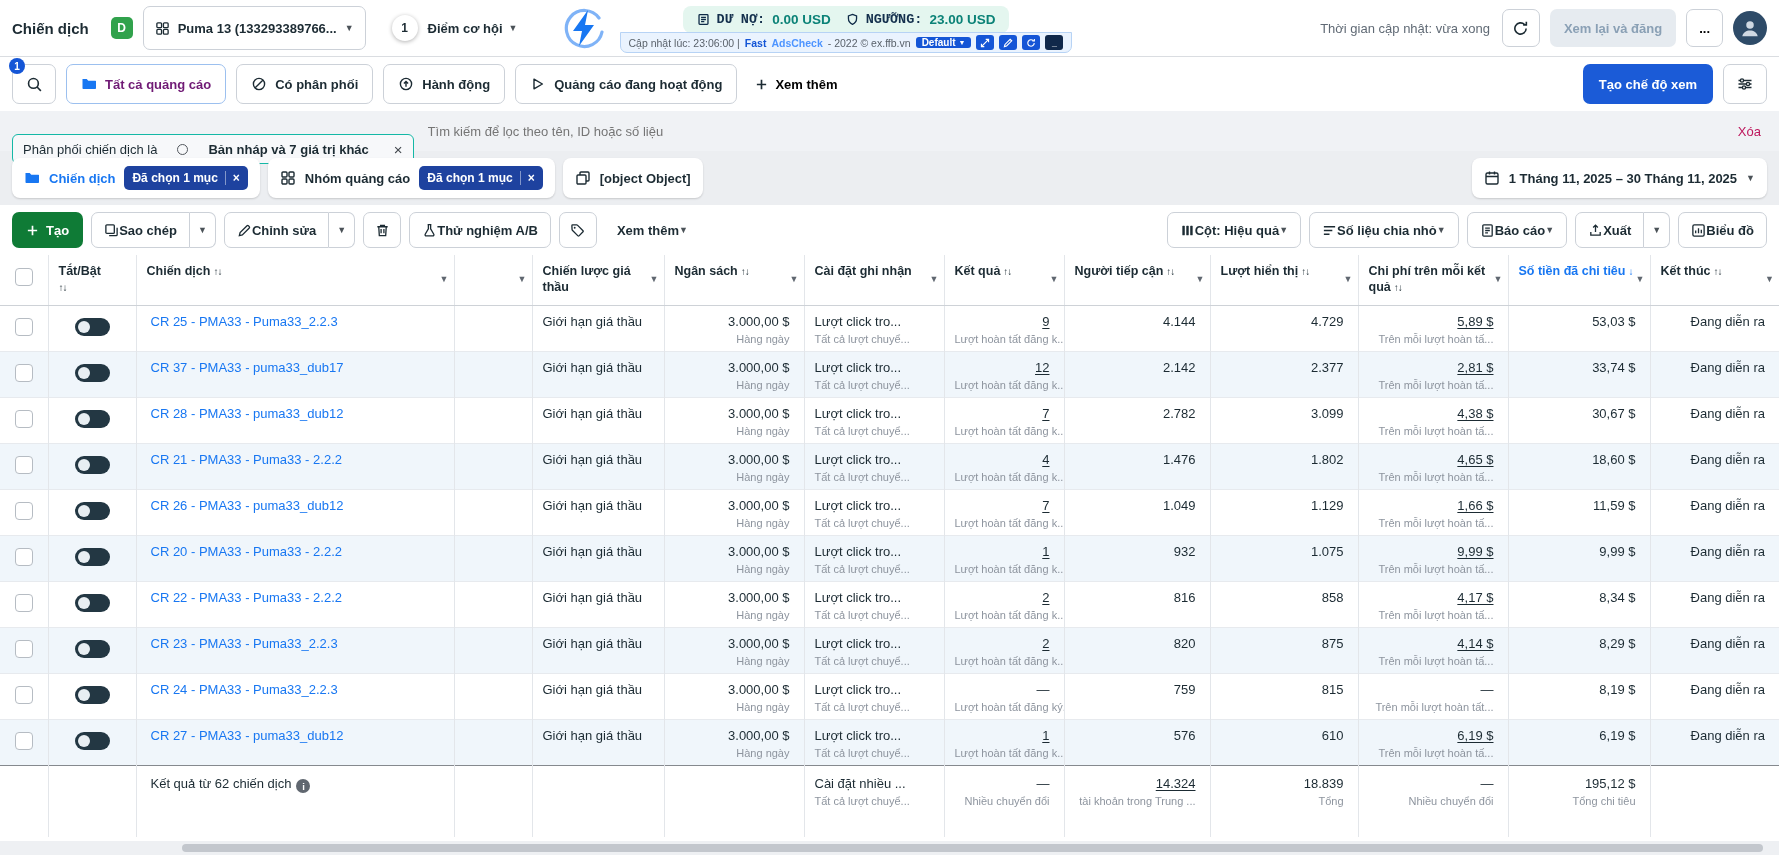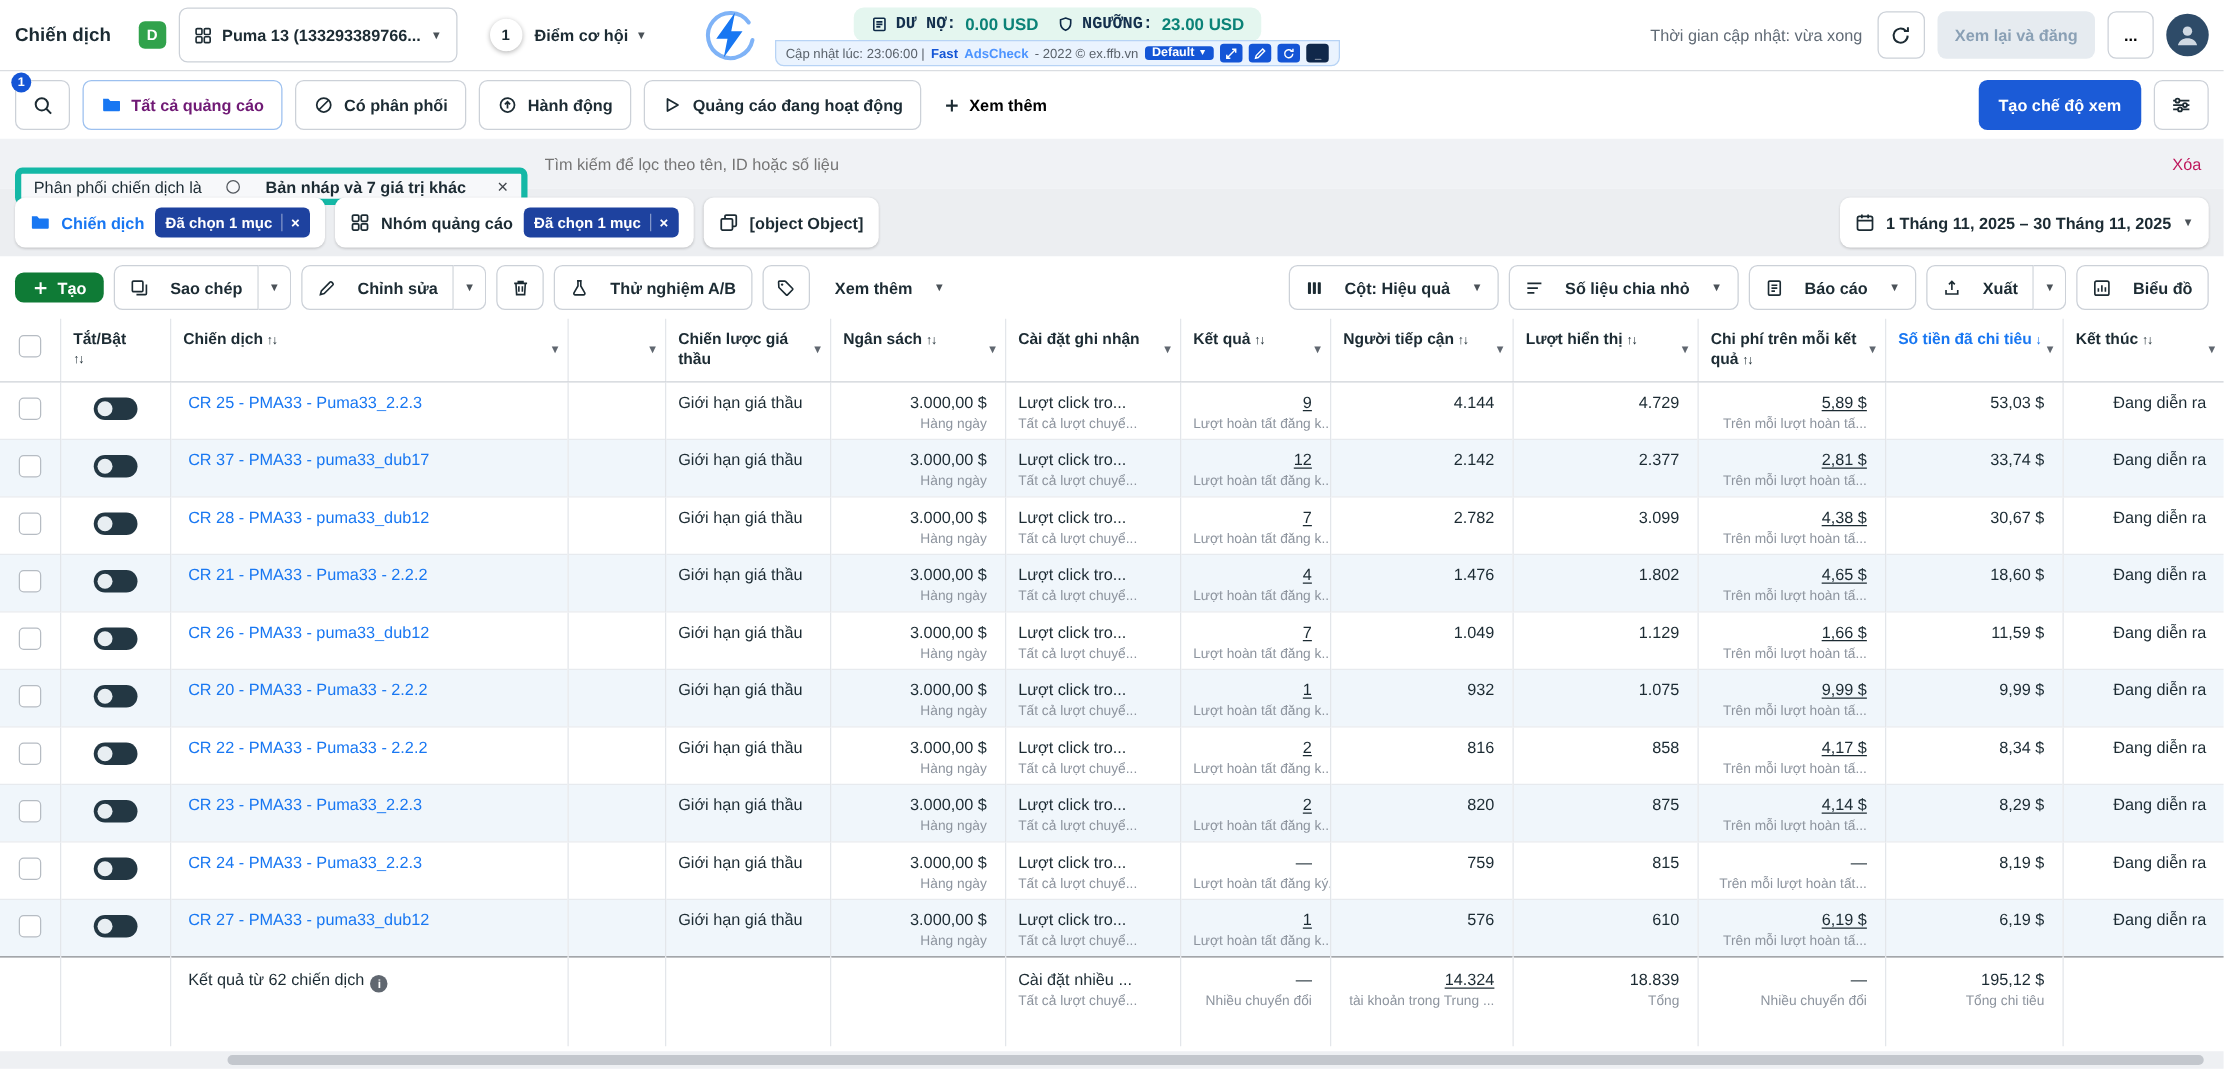--- a/index.html
+++ b/index.html
@@ -41,39 +41,39 @@
   .search-btn { position:relative; width:44px; height:40px; border:1px solid #ccd1d8; border-radius:7px; background:#fff; display:flex; align-items:center; justify-content:center; cursor:pointer; }
   .search-badge { position:absolute; top:-7px; right:30px; background:#1455d6; color:#fff; width:16px; height:16px; border-radius:50%; font-size:10px; font-weight:bold; display:flex; align-items:center; justify-content:center; }
   .fbtn { height:40px; border:1px solid #ccd1d8; border-radius:7px; background:#fff; display:flex; align-items:center; gap:8px; padding:0 14px; font-size:13px; font-weight:bold; color:#1c2b33; cursor:pointer; white-space:nowrap; }
   .fbtn.active { color:#701a75; border-color:#9cc0ef;text-align:right; }
   .see-more-btn { border:none; background:none; display:flex; align-items:center; gap:7px; font-weight:bold; font-size:13px; cursor:pointer; padding:0 8px; }
   .create-view { margin-left:auto; height:40px; background:#1b5bd7; color:#fff; border:none; border-radius:7px; padding:0 16px; font-weight:bold; font-size:13px; cursor:pointer; white-space:nowrap; }
   .sliders-btn { width:44px; height:40px; border:1px solid #ccd1d8; border-radius:7px; background:#fff; display:flex; align-items:center; justify-content:center; cursor:pointer; }
 
   
   .chiprow { height:40px; background:#f0f2f5; display:flex; align-items:center; gap:14px; padding:0 12px; }
-  .chip { display:flex; align-items:center; gap:20px; background:#f7f8fa; border:5px solid #14b8a6; border-radius:6px; height:30px; padding:0 10px; cursor:pointer; white-space:nowrap;margin-top:36px; }
+  .chip { display:flex; align-items:center; gap:20px; background:#f7f8fa; border:1px solid #14b8a6; border-radius:6px; height:30px; padding:0 10px; cursor:pointer; white-space:nowrap;margin-top:36px; }
   .chip .b { font-weight:bold; }
   .chip-x { margin-left:5px; font-size:15px; color:#42474d; cursor:pointer; line-height:1; }
   .draft-o { width:11px; height:11px; border:1.7px solid #53585e; border-radius:50%; display:inline-block; }
   .chip-search { flex:1; border:none; background:transparent; font-size:13px; color:#1c2b33; outline:none; font-family:inherit; }
   .clear-link { color:#be185d; cursor:pointer; margin-right:6px; }
 
   
   .tabsrow { background:#eceef1; padding:7px 12px; display:flex; align-items:center; gap:8px; }
   .tab-card { background:#fff; border-radius:8px; height:40px; display:flex; align-items:center; gap:9px; padding:0 12px; box-shadow:0 1px 2px rgba(0,0,0,.16); cursor:pointer; font-weight:bold; white-space:nowrap; }
   .tab-card .lbl-blue { color:#1877f2; }
   .sel-badge { background:#1e429f; color:#fff; font-size:12px; font-weight:bold; border-radius:5px; height:24px; display:flex; align-items:center; padding:0 8px; gap:7px; }
   .sel-badge .x { border-left:1px solid rgba(255,255,255,.45); padding-left:7px; font-size:12px; cursor:pointer; }
   .date-card { margin-left:auto; }
 
   
   .toolbar { display:flex; align-items:center; gap:8px; padding:7px 12px; }
-  .green-btn { height:24px; background:#0f7b36; color:#fff; border:none; border-radius:7px; display:flex; align-items:center; gap:7px; padding:0 14px; font-weight:bold; font-size:13px; cursor:pointer; }
-  .tbtn { height:36px; border:1px solid #ccd1d8; border-radius:7px; background:#fff; display:flex; align-items:center; gap:17px; padding:0 12px; font-size:13px; font-weight:bold; color:#1c2b33; cursor:pointer; white-space:nowrap; }
+  .green-btn { height:36px; background:#0f7b36; color:#fff; border:none; border-radius:7px; display:flex; align-items:center; gap:7px; padding:0 14px; font-weight:bold; font-size:13px; cursor:pointer; }
+  .tbtn { height:36px; border:1px solid #ccd1d8; border-radius:7px; background:#fff; display:flex; align-items:center; gap:0; padding:0 12px; font-size:13px; font-weight:bold; color:#1c2b33; cursor:pointer; white-space:nowrap; }
   .tbtn.icononly { width:38px; padding:0; justify-content:center; }
   .split { display:flex; }
   .split .main { border-radius:7px 0 0 7px; }
   .split .seg { border-radius:0 7px 7px 0; border-left:none; width:26px; padding:0; justify-content:center; }
   .ml-auto { margin-left:auto; }
 
   
   table.grid { border-collapse:collapse; table-layout:fixed; width:1779px; }
   .grid th, .grid td { border-right:1px solid #e3e6ea; overflow:hidden; }
   .grid th:last-child, .grid td:last-child { border-right:none; }

